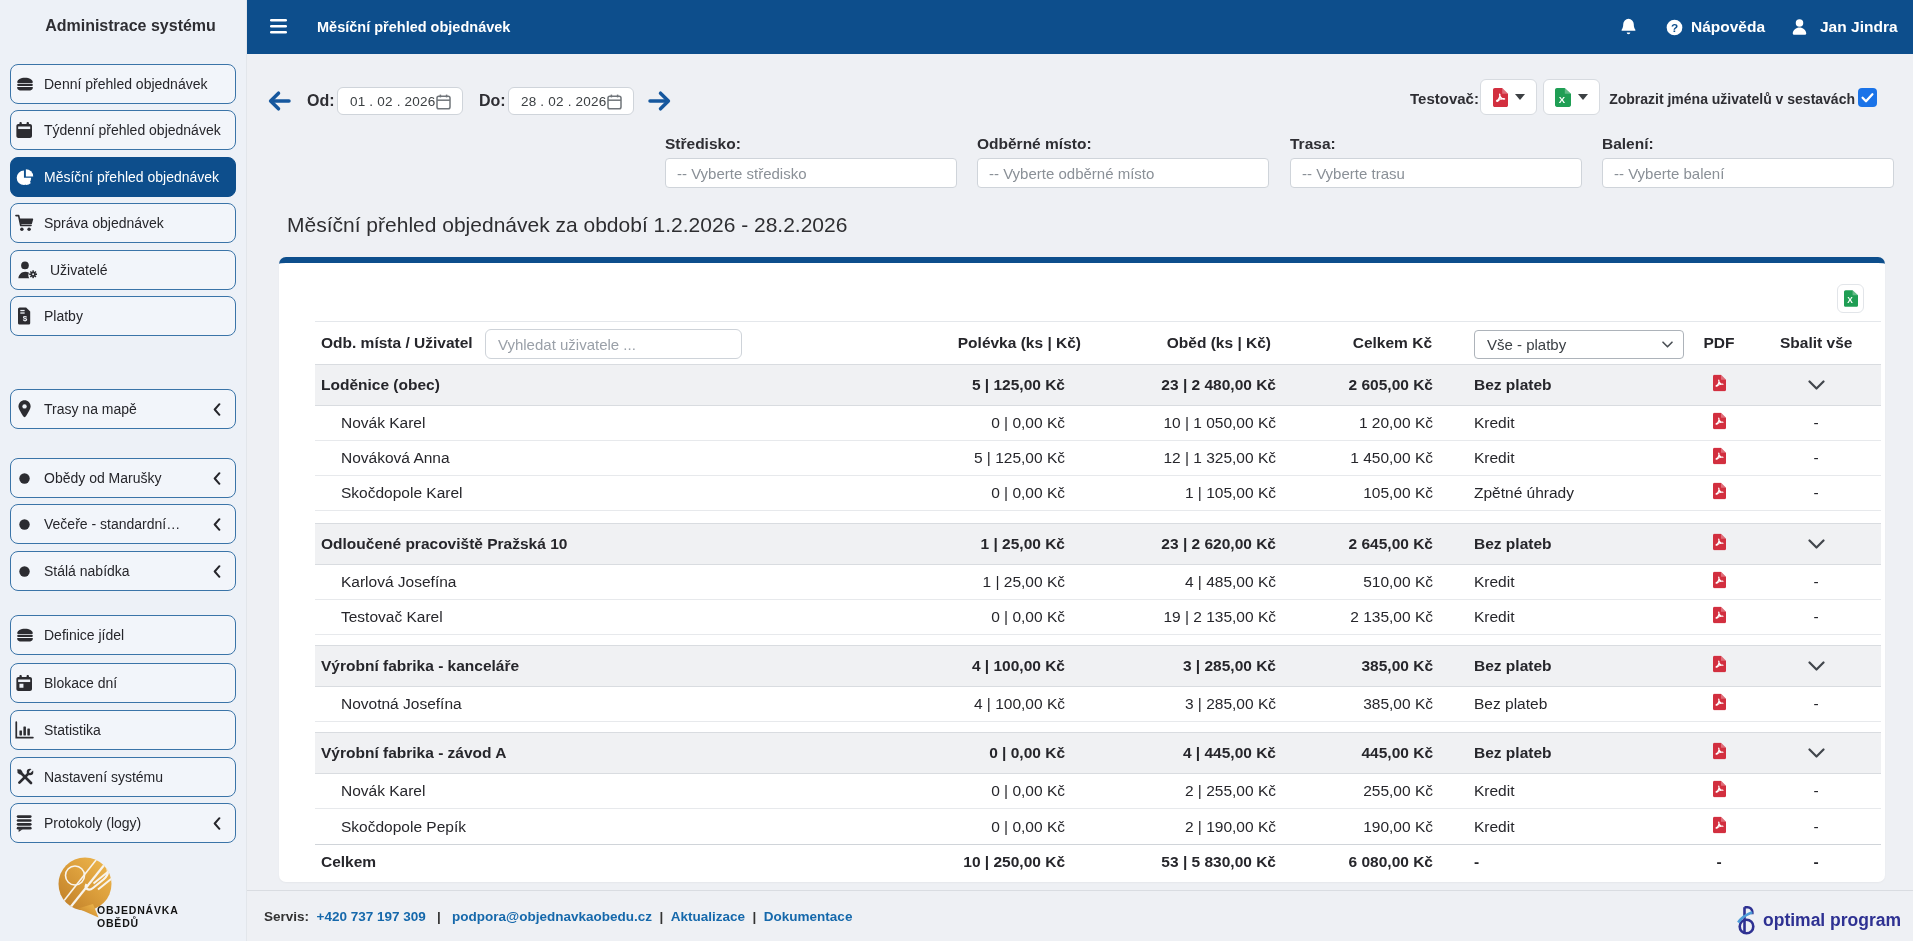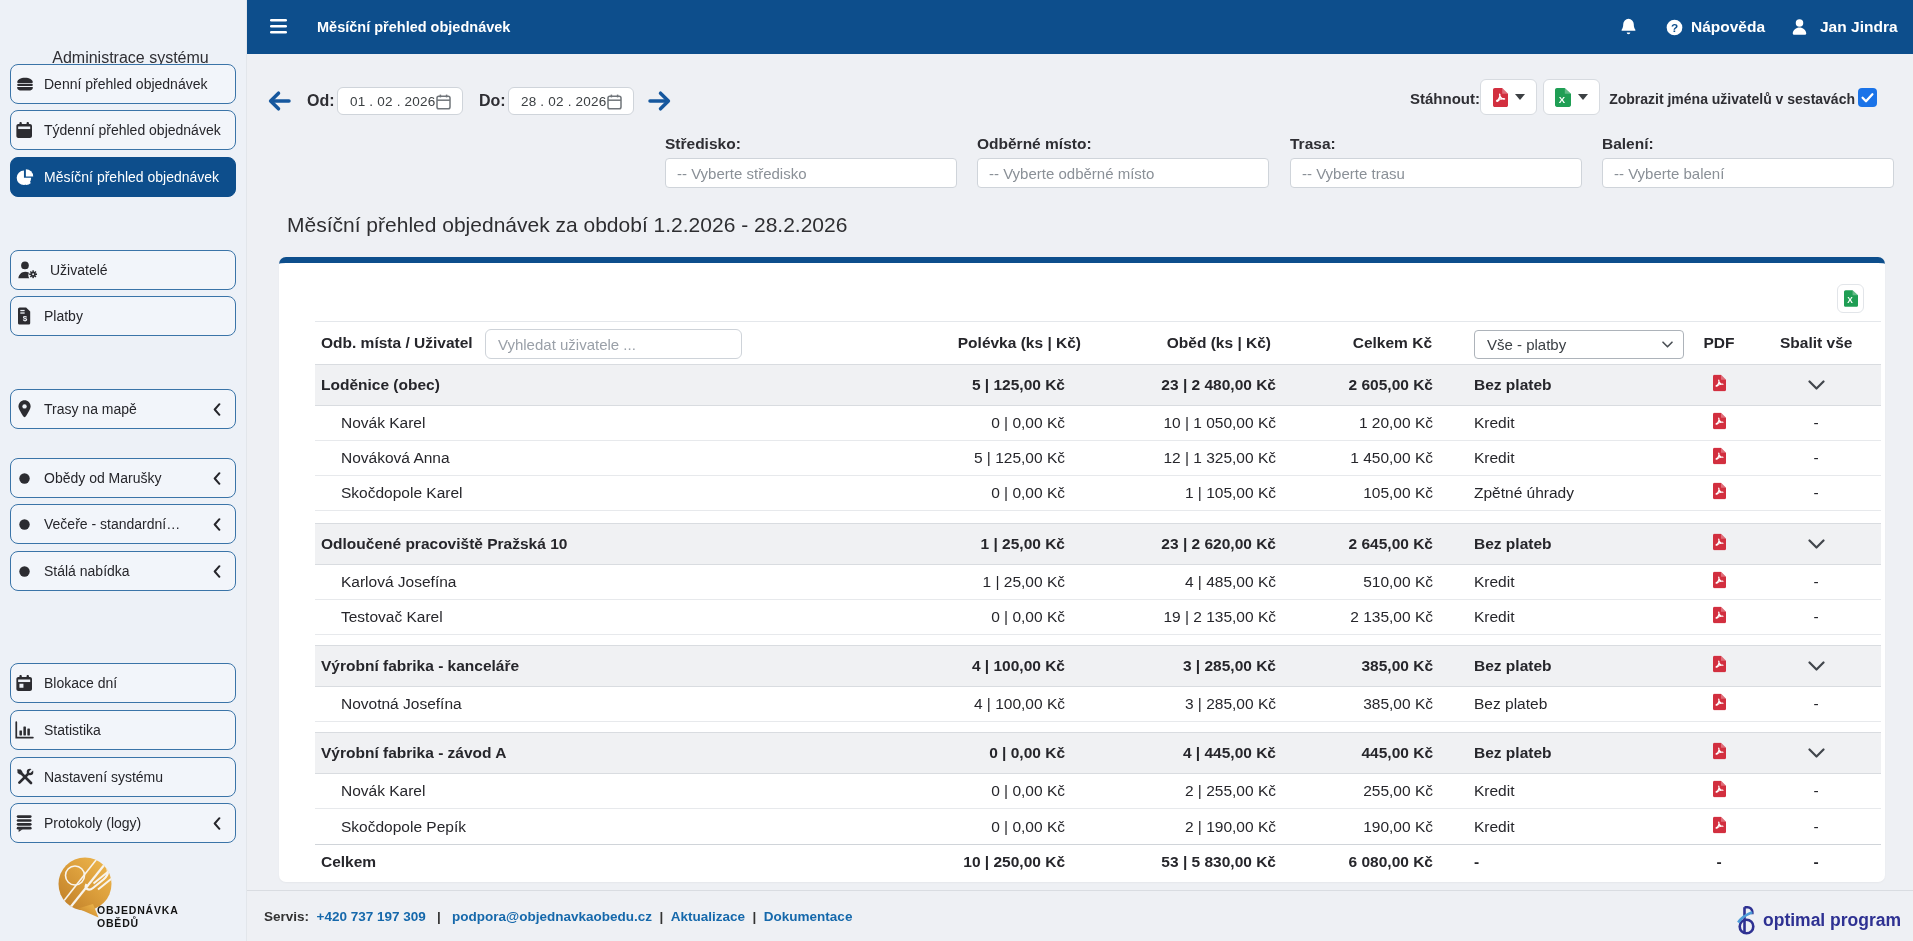--- a/index.html
+++ b/index.html
@@ -3,21 +3,21 @@
 <meta charset="utf-8">
 <title>Měsíční přehled objednávek</title>
 <style>
   * { margin:0; padding:0; box-sizing:border-box; }
   html,body { width:1913px; height:941px; overflow:hidden; font-family:"Liberation Sans", sans-serif; }
   body { background:#eef0f4; position:relative; }
   .abs { position:absolute; }
 
   
   #sidebar { position:absolute; left:0; top:0; width:247px; height:941px; background:#edf1f7; border-right:1px solid #e2e6eb; }
-  #sidebar h1 { position:absolute; top:17px; left:0; width:247px; text-align:center; text-indent:14px; font-size:16px; font-weight:normal; color:#2e2e33;margin-top:32px; }
+  #sidebar h1 { position:absolute; top:17px; left:0; width:247px; text-align:center; text-indent:14px; font-size:16px; font-weight:bold; color:#2e2e33; }
   .mi { position:absolute; left:10px; width:226px; height:40px; background:#f2f5fa; border:1px solid #3a74a8; border-radius:8px; display:flex; align-items:center; color:#26262b; font-size:14px; white-space:nowrap; overflow:hidden; }
   .mi .ic { width:19px; height:22px; margin-left:4px; margin-right:10px; flex:none; display:flex; align-items:center; justify-content:center; }
   .mi .ic svg { height:18px; width:auto; }
   .mi.active { background:#0d4e8c; border-color:#0d4e8c; color:#fff; }
   .mi .chev { position:absolute; right:14px; top:50%; transform:translateY(-50%); width:8px; height:12px; }
   #logo { position:absolute; left:55px; top:853px; width:185px; height:80px; }
 
   
   #topbar { position:absolute; left:247px; top:0; width:1666px; height:54px; background:#0d4e8c; }
   #topbar .title { position:absolute; left:70px; top:50%; transform:translateY(-50%); color:#fff; font-weight:bold; font-size:14.5px; }
@@ -75,20 +75,28 @@
           <rect x="2.9" y="7.3" width="16.2" height="3.4" fill="#edf1f7"></rect>
         </svg>
       </span>Týdenní přehled objednávek</div>
   <div class="mi active" style="top:157px"><span class="ic">
         <svg width="22" height="22" viewBox="0 0 24 24">
           <path fill="#fff" d="M10.6 3.4A9.7 9.7 0 1 0 20.3 13.1L10.6 13.1 Z"></path>
           <path fill="#fff" d="M13.2 1.6A9.7 9.7 0 0 1 22.9 11.3L13.2 11.3 Z"></path>
           <path fill="#fff" d="M13.4 14.9 19.9 21.4A9.7 9.7 0 0 1 13.4 24.2 Z" transform="translate(0,-1.5)"></path>
         </svg>
       </span>Měsíční přehled objednávek</div>
+  <div class="mi" style="top:203px"><span class="ic">
+        <svg width="23" height="21" viewBox="0 0 24 22">
+          <path fill="none" stroke="#2c2c31" stroke-width="2.1" stroke-linejoin="round" stroke-linecap="round" d="M1.2 1.6h3.4l2.7 12.6h12.9"></path>
+          <path fill="#2c2c31" d="M5.6 5.3h16.6c.5 0 .9.5.8 1l-1.6 5.6c-.1.4-.5.7-.9.7H7.1z"></path>
+          <circle cx="8.7" cy="19" r="2.2" fill="#2c2c31"></circle>
+          <circle cx="17.8" cy="19" r="2.2" fill="#2c2c31"></circle>
+        </svg>
+      </span>Správa objednávek</div>
   <div class="mi" style="top:250px"><span class="ic" style="width:25px">
         <svg width="25" height="21" viewBox="0 0 27 23">
           <circle cx="10" cy="5.6" r="4.9" fill="#2c2c31"></circle>
           <path fill="#2c2c31" d="M1.6 22c.2-4.7 4-8.4 8.7-8.4 1.8 0 3.5.5 4.9 1.5a6.6 6.6 0 0 0-.9 3.3c0 1.4.4 2.6 1.2 3.6H1.6z"></path>
           <g fill="#2c2c31" transform="translate(20.4,16.9)">
             <rect x="-1" y="-5" width="2" height="10"></rect>
             <rect x="-5" y="-1" width="10" height="2"></rect>
             <rect x="-1" y="-5" width="2" height="10" transform="rotate(45)"></rect>
             <rect x="-1" y="-5" width="2" height="10" transform="rotate(135)"></rect>
             <circle r="3.2"></circle>
@@ -128,20 +136,27 @@
       </span>Večeře - standardní…<span class="chev"><svg width="8" height="13" viewBox="0 0 8 13">
           <path d="M6.4 1.2 1.7 6.5l4.7 5.3" fill="none" stroke="#26262b" stroke-width="2" stroke-linecap="round" stroke-linejoin="round"></path>
         </svg></span></div>
   <div class="mi" style="top:551px"><span class="ic">
         <svg width="11" height="11" style="width:11px;height:11px">
           <circle cx="5.5" cy="5.5" r="5.2" fill="#2c2c31"></circle>
         </svg>
       </span>Stálá nabídka<span class="chev"><svg width="8" height="13" viewBox="0 0 8 13">
           <path d="M6.4 1.2 1.7 6.5l4.7 5.3" fill="none" stroke="#26262b" stroke-width="2" stroke-linecap="round" stroke-linejoin="round"></path>
         </svg></span></div>
+  <div class="mi" style="top:615px"><span class="ic">
+        <svg width="22" height="22" viewBox="0 0 24 24">
+          <path fill="#2c2c31" d="M1.6 9.6C1.6 6 6.2 3.6 12 3.6s10.4 2.4 10.4 6c0 .6-.5 1-1.1 1H2.7c-.6 0-1.1-.4-1.1-1z"></path>
+          <rect x="1.6" y="11.8" width="20.8" height="2.8" rx="1.4" fill="#2c2c31"></rect>
+          <path fill="#2c2c31" d="M1.6 15.9h20.8v1.2c0 1.9-1.5 3.4-3.4 3.4H5c-1.9 0-3.4-1.5-3.4-3.4v-1.2z"></path>
+        </svg>
+      </span>Definice jídel</div>
   <div class="mi" style="top:663px"><span class="ic">
         <svg width="20" height="22" viewBox="0 0 22 24">
           <path fill="#2c2c31" d="M6.2 1.2c.9 0 1.6.7 1.6 1.6v1.1h6.4V2.8c0-.9.7-1.6 1.6-1.6s1.6.7 1.6 1.6v1.1h1.4c1.5 0 2.7 1.2 2.7 2.7V20c0 1.5-1.2 2.7-2.7 2.7H3.2C1.7 22.7.5 21.5.5 20V6.6c0-1.5 1.2-2.7 2.7-2.7h1.4V2.8c0-.9.7-1.6 1.6-1.6z"></path>
           <rect x="2.9" y="7.3" width="16.2" height="3.4" fill="#edf1f7"></rect>
           <rect x="4.6" y="13" width="5.4" height="5.4" fill="#edf1f7"></rect>
         </svg>
       </span>Blokace dní</div>
   <div class="mi" style="top:710px"><span class="ic">
         <svg width="22" height="20" viewBox="0 0 24 22">
           <path fill="none" stroke="#2c2c31" stroke-width="2.2" stroke-linecap="round" d="M1.6 1.2v19.3h21"></path>
@@ -254,21 +269,21 @@
           <line x1="10.6" y1="0.6" x2="10.6" y2="3.4"></line>
         </g>
       </svg></span>
   </div>
 <div class="abs" style="left:648px;top:90px"><svg width="23" height="22" viewBox="0 0 23 22">
       <g stroke="#15579e" stroke-width="3.5" fill="none" stroke-linecap="round" stroke-linejoin="round">
         <path d="M2 11h17.3"></path>
         <path d="M12.5 3.2 20.4 11l-7.9 7.8"></path>
       </g>
     </svg></div>
-<div class="lbl" style="left:1410px;top:90px;font-size:15px">Stáhnout:</div>
+<div class="lbl" style="left:1410px;top:90px;font-size:15px">Testovač:</div>
 <div class="btn" style="left:1480px">
     <svg width="15" height="19" viewBox="0 0 15 19">
       <path fill="#d22f3f" d="M1.8 0h7.4L15 5.8V17.2c0 1-.8 1.8-1.8 1.8H1.8c-1 0-1.8-.8-1.8-1.8V1.8C0 .8.8 0 1.8 0z"></path>
       <path fill="#fff" opacity=".3" d="M9.2 0 15 5.8H9.2z"></path>
       <path fill="#fff" d="M3.1 13.6c-.6-.6-.1-1.7 1.7-2.4.6-.9 1.2-2.1 1.5-3.1-.5-1.3-.5-2.4.2-2.6.7-.2 1.2.7 1 2.3.5.9 1.2 1.7 1.9 2.2 1.6-.2 2.8.1 2.9.9 0 .7-1.2 1-2.7.5-.9.2-1.9.5-2.7.6-.8 1-1.7 1.7-2.4 1.9-.6.1-1.1-.1-1.4-.3zm4-3.3-.6 1.1 1.1-.2z"></path>
     </svg>
     <svg width="10" height="6" viewBox="0 0 10 6">
       <path d="M0 0h10L5 6z" fill="#3c4043"></path>
     </svg>
   </div>

